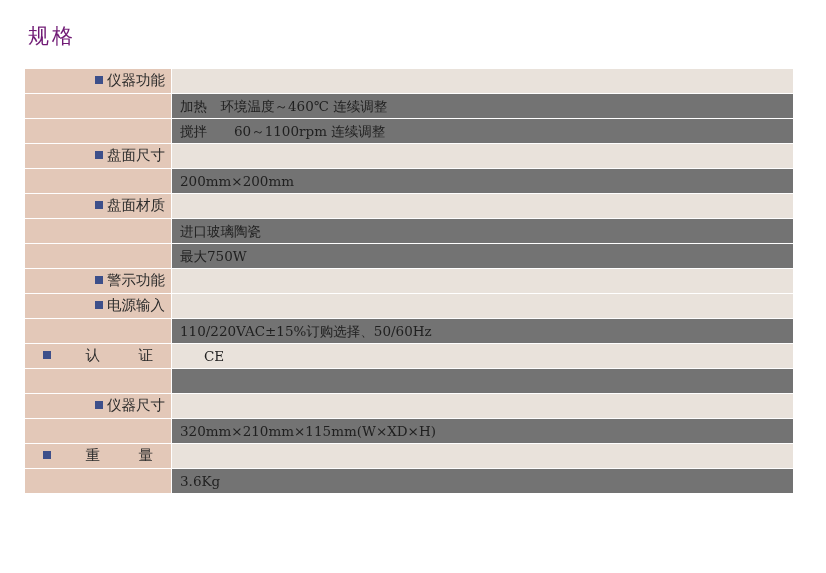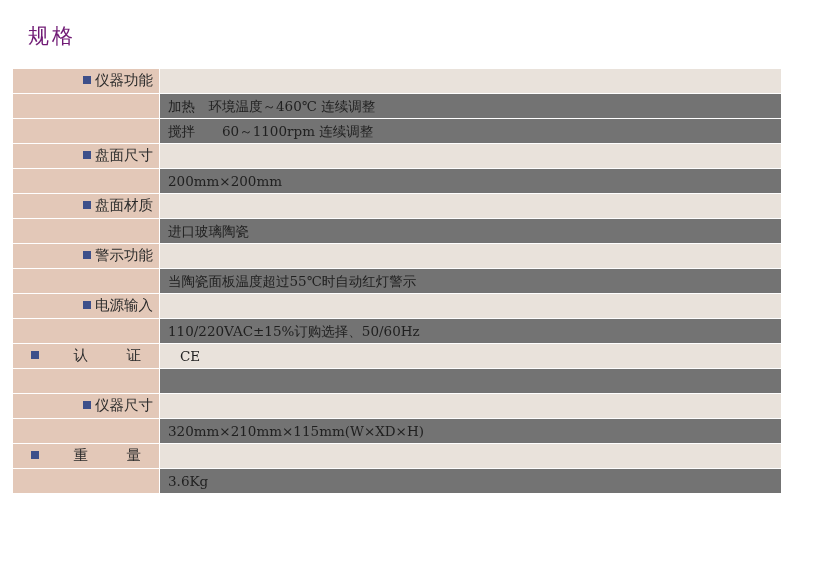--- a/index.html
+++ b/index.html
@@ -23,21 +23,21 @@
     position: absolute;
     left: 28px;
     top: 22px;
     font-size: 21px;
     letter-spacing: 3px;
     color: #701a75;
     font-family: "DejaVu Serif", "Liberation Serif", serif;
   }
   .spec-table {
     position: absolute;
-    left: 12px;
+    left: 24px;
     top: 68px;
     width: 770px;
     border-collapse: collapse;
     table-layout: fixed;
   }
   .spec-table tr {
     height: 25px;
   }
   .spec-table td {
     padding: 0;
@@ -84,21 +84,21 @@
   tr.label-row td.val {
     background: #e9e2db;
   }
   tr.value-row td.lab {
     background: #e3c8b8;
   }
   tr.value-row td.val {
     background: #737373;
   }
   td.val.indent {
-    padding-left: 20px;
+    padding-left: 32px;
   }
 </style>
 </head>
 <body>
 
 <div class="page">
 
   <div class="page-title">规格</div>
 
   <table class="spec-table">
@@ -139,32 +139,32 @@
         </td>
         <td class="val"></td>
       </tr>
 
       <tr class="value-row">
         <td class="lab"></td>
         <td class="val">进口玻璃陶瓷</td>
       </tr>
 
 
+      <tr class="value-row">
+        <td class="lab"></td>
+        <td class="val">最大750W</td>
+      </tr>
 
       <tr class="label-row">
         <td class="lab">
           <span class="bullet"></span><span class="labtext">警示功能</span>
         </td>
         <td class="val"></td>
       </tr>
 
-      <tr class="value-row">
-        <td class="lab"></td>
-        <td class="val">当陶瓷面板温度超过55℃时自动红灯警示</td>
-      </tr>
 
       <tr class="label-row">
         <td class="lab">
           <span class="bullet"></span><span class="labtext">电源输入</span>
         </td>
         <td class="val"></td>
       </tr>
 
       <tr class="value-row">
         <td class="lab"></td>

